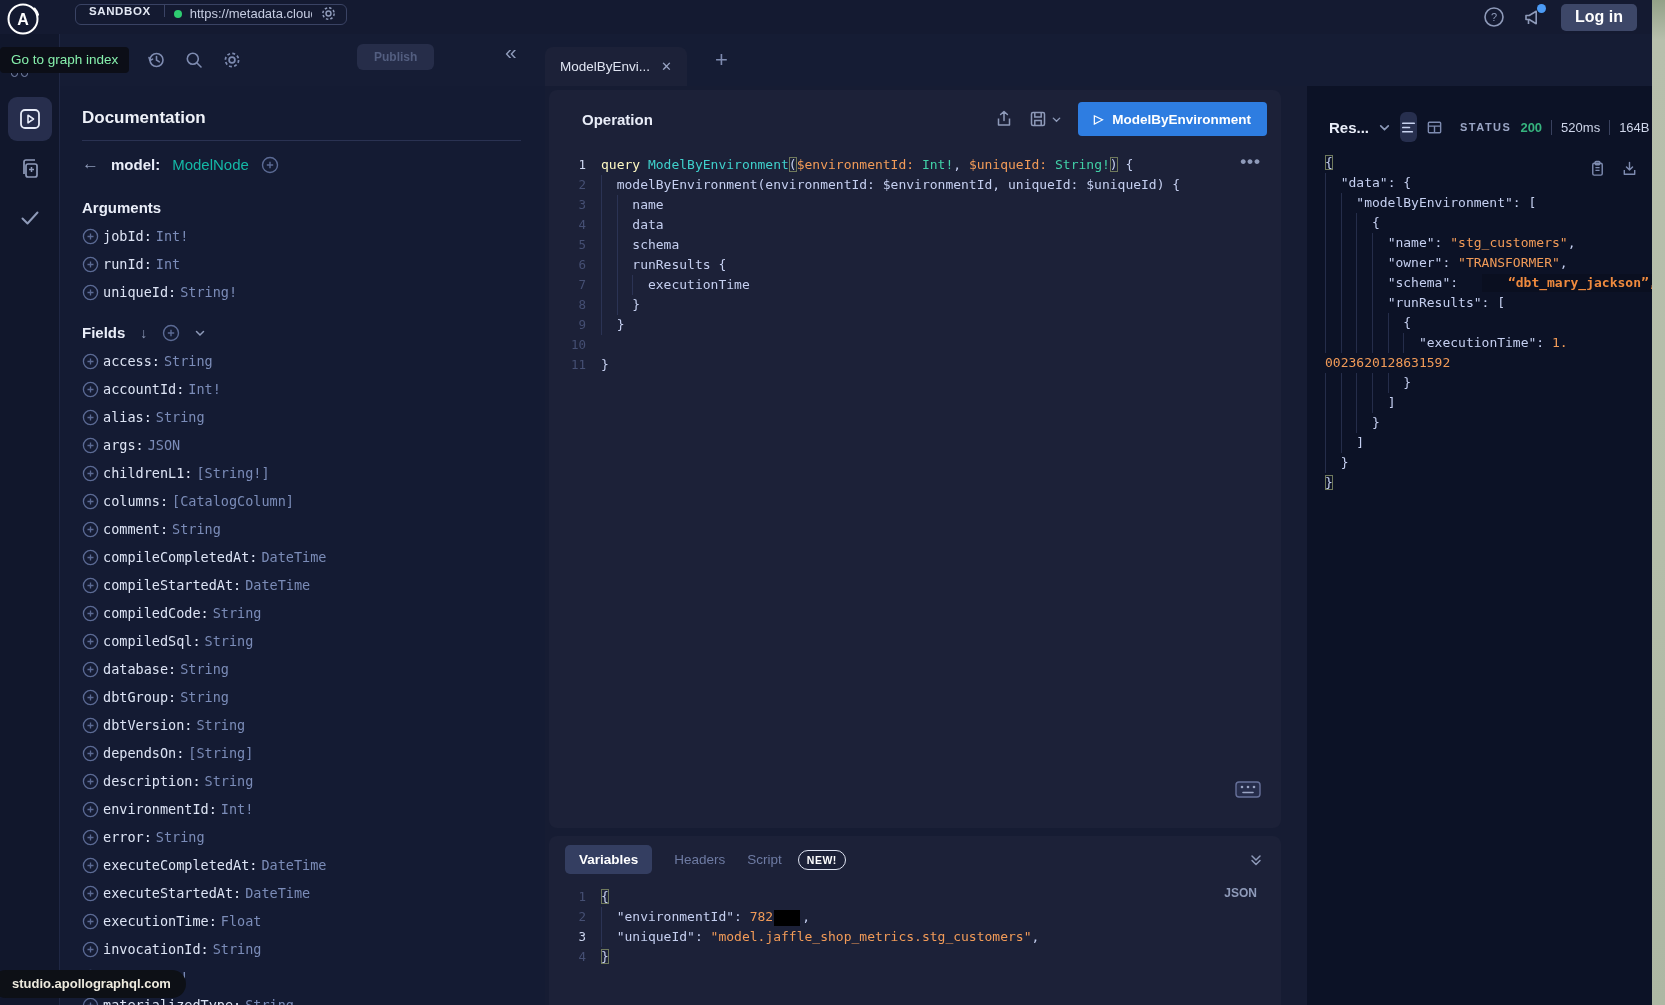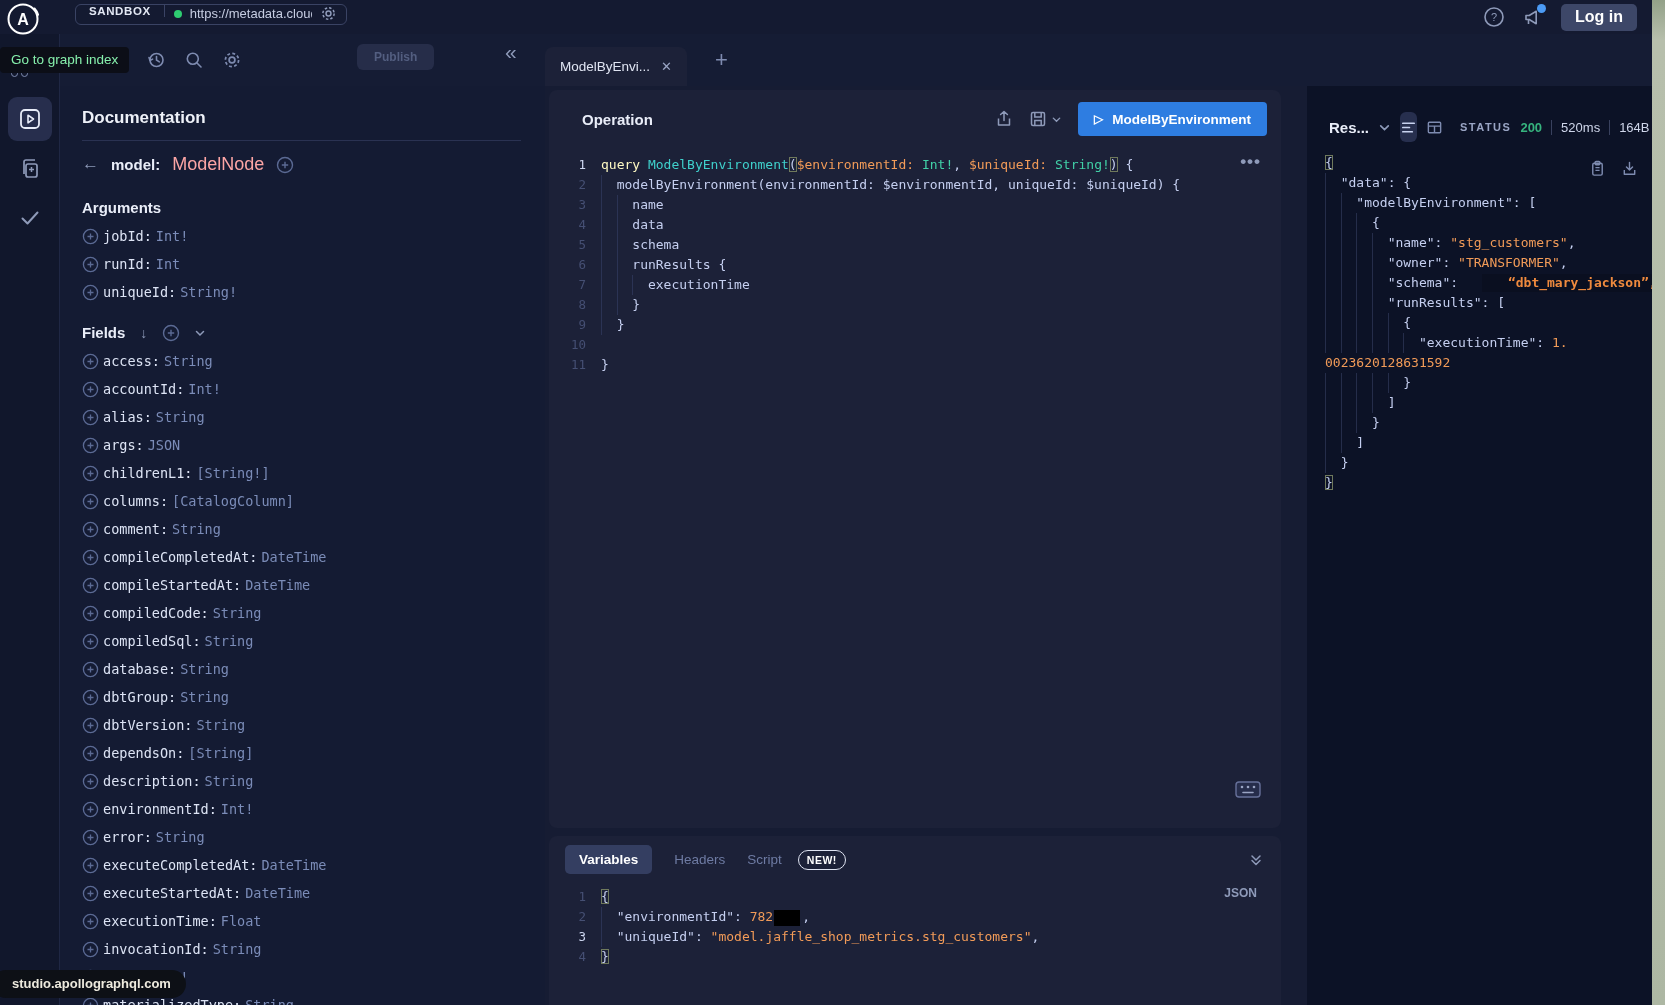--- a/index.html
+++ b/index.html
@@ -39,21 +39,21 @@
   .tooltip { position:absolute; left:0; top:47px; background:#0c0e17; color:#86efac; font-size:13.5px; padding:5px 11px 6px; border-radius:4px; z-index:30; white-space:nowrap; }
 
   
   .docs { position:absolute; left:60px; top:86px; width:485px; height:919px; background:#141b33; overflow:hidden; }
   .docs-inner { padding:22px 24px 0 22px; }
   .docs-title { font-size:17px; font-weight:bold; color:#eef1f8; }
   .docs-divider { margin-top:12px; height:1px; background:#2a3252; }
   .model-row { margin-top:11px; display:flex; align-items:center; gap:12px; height:24px; }
   .back-arrow { color:#8e9ab9; font-size:17px; }
   .model-label { font-size:15px; font-weight:bold; color:#e9edf8; }
-  .model-name { font-size:18px; color:#fca5a5; }
+  .model-name { font-size:15px; color:#14b8a6; }
   .sec-title { margin-top:23px; font-size:15px; font-weight:bold; color:#e9edf8; }
   .fields-head { margin-top:18px; display:flex; align-items:center; gap:15px; }
   .doc-rows { margin-top:6px; }
   .doc-row { display:flex; align-items:center; height:28px; gap:4px; }
   .doc-name { font-family:"DejaVu Sans Mono", monospace; font-size:13.5px; color:#dde4f5; }
   .doc-type { font-family:"DejaVu Sans Mono", monospace; font-size:13.5px; color:#7b8cb8; }
   .plus-circle { width:17px; height:17px; color:#5b6a94; flex:none; }
   .mini-arrow { color:#8e9ab9; font-size:14px; }
   .chev { color:#8e9ab9; }
 

